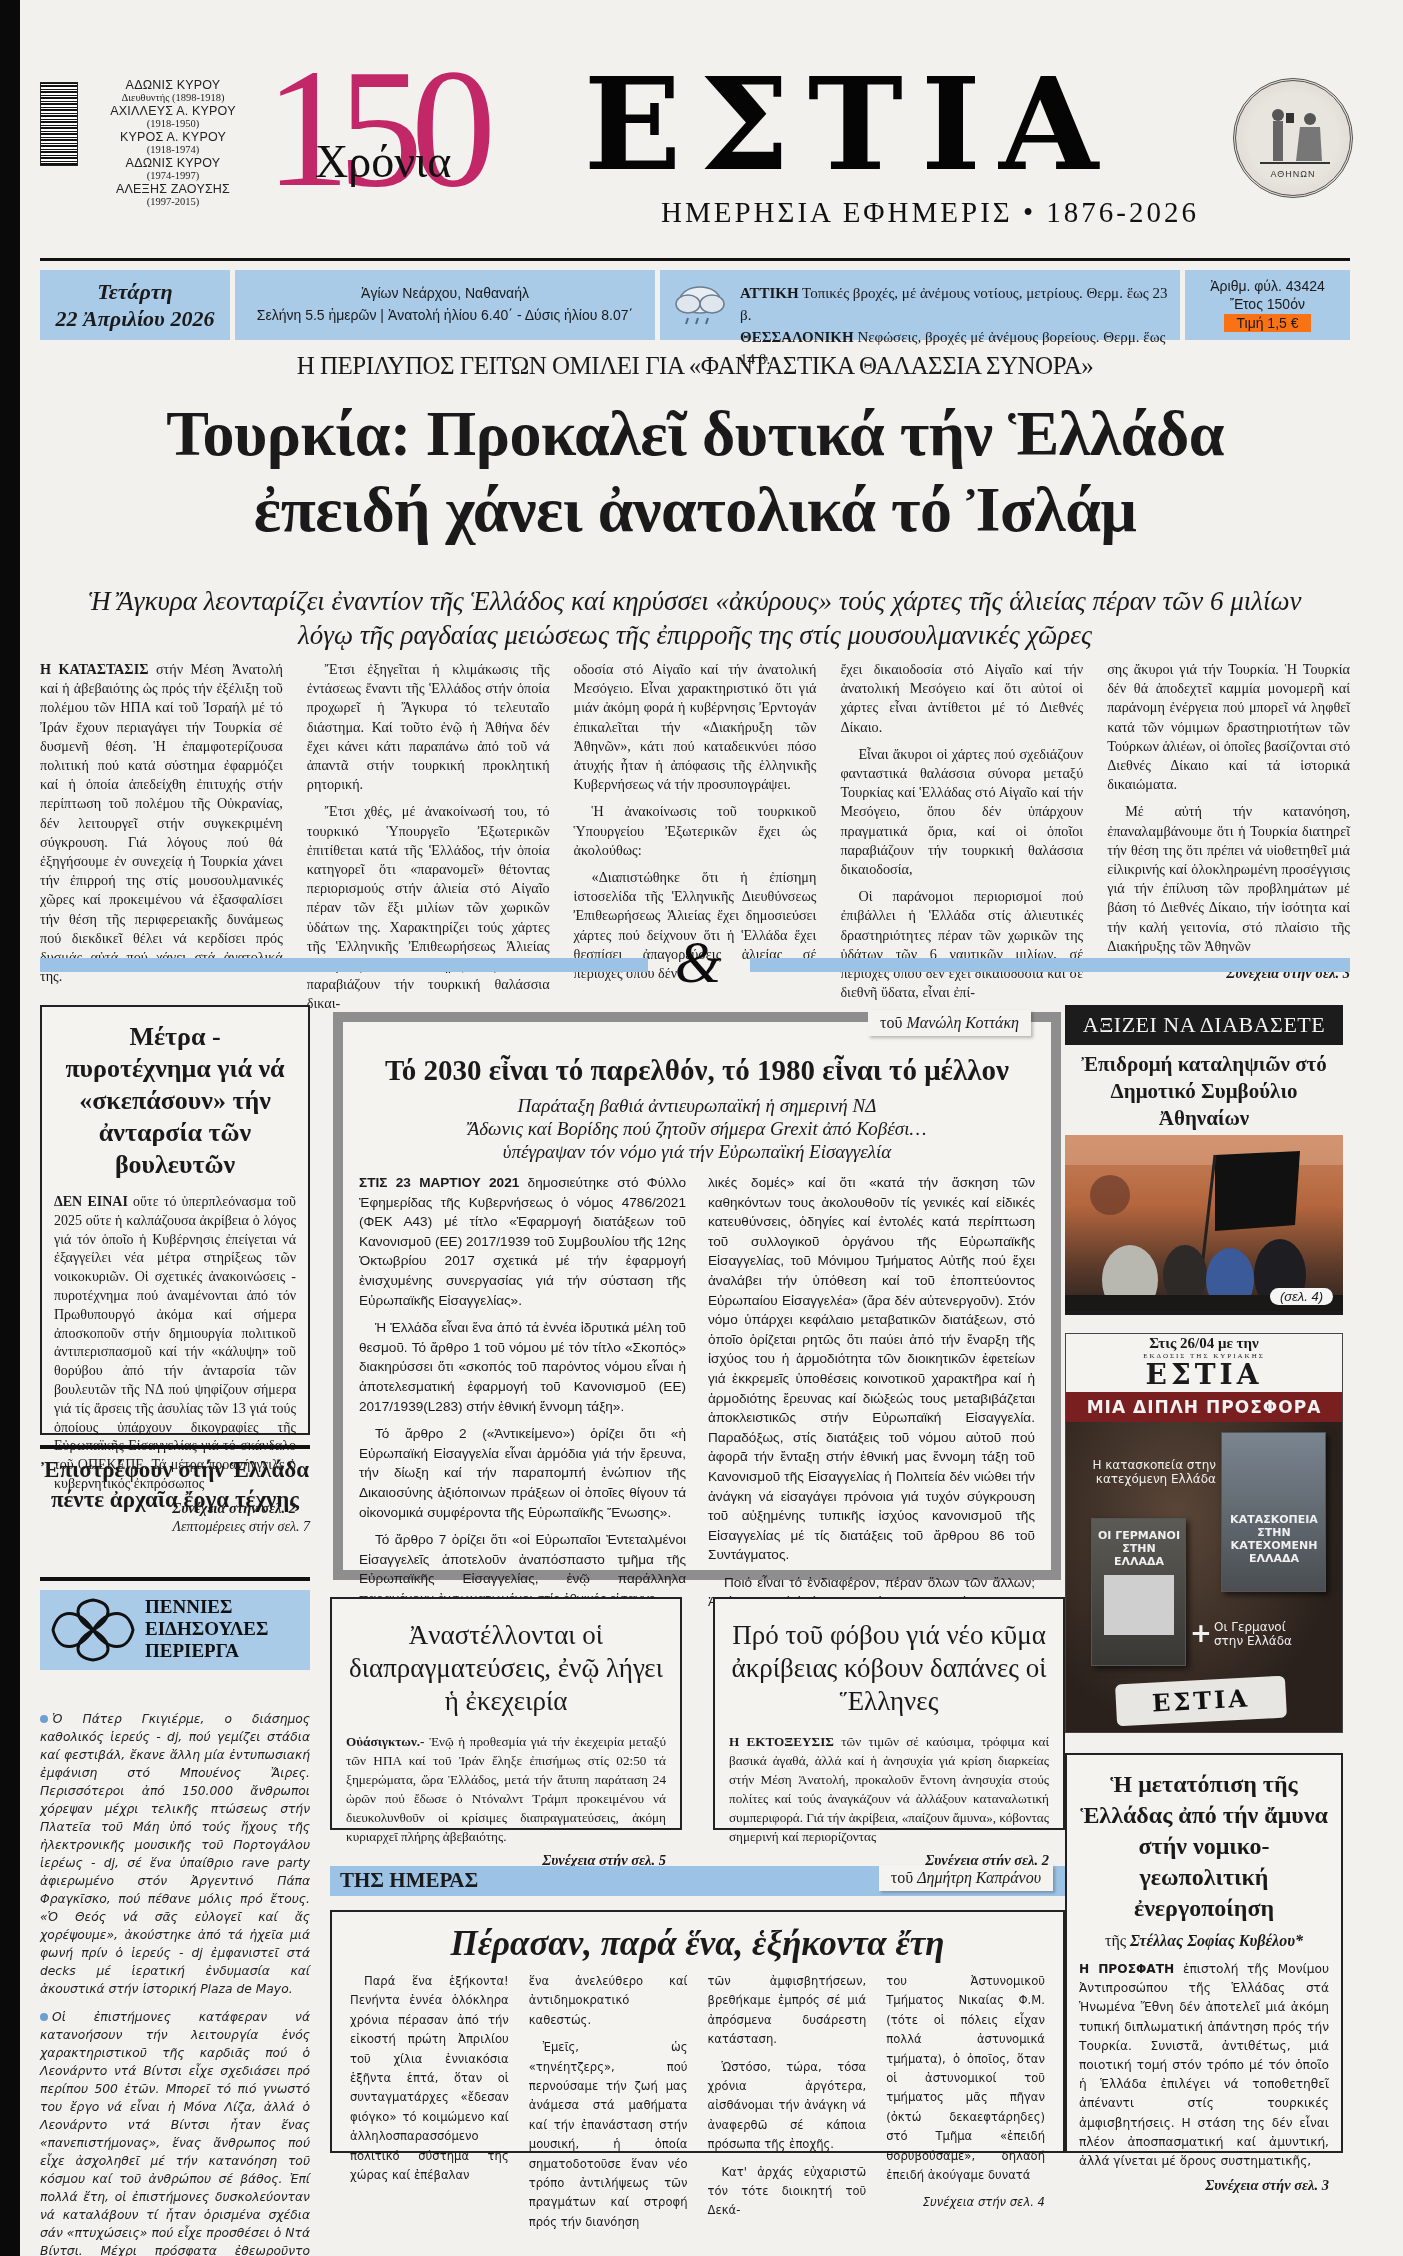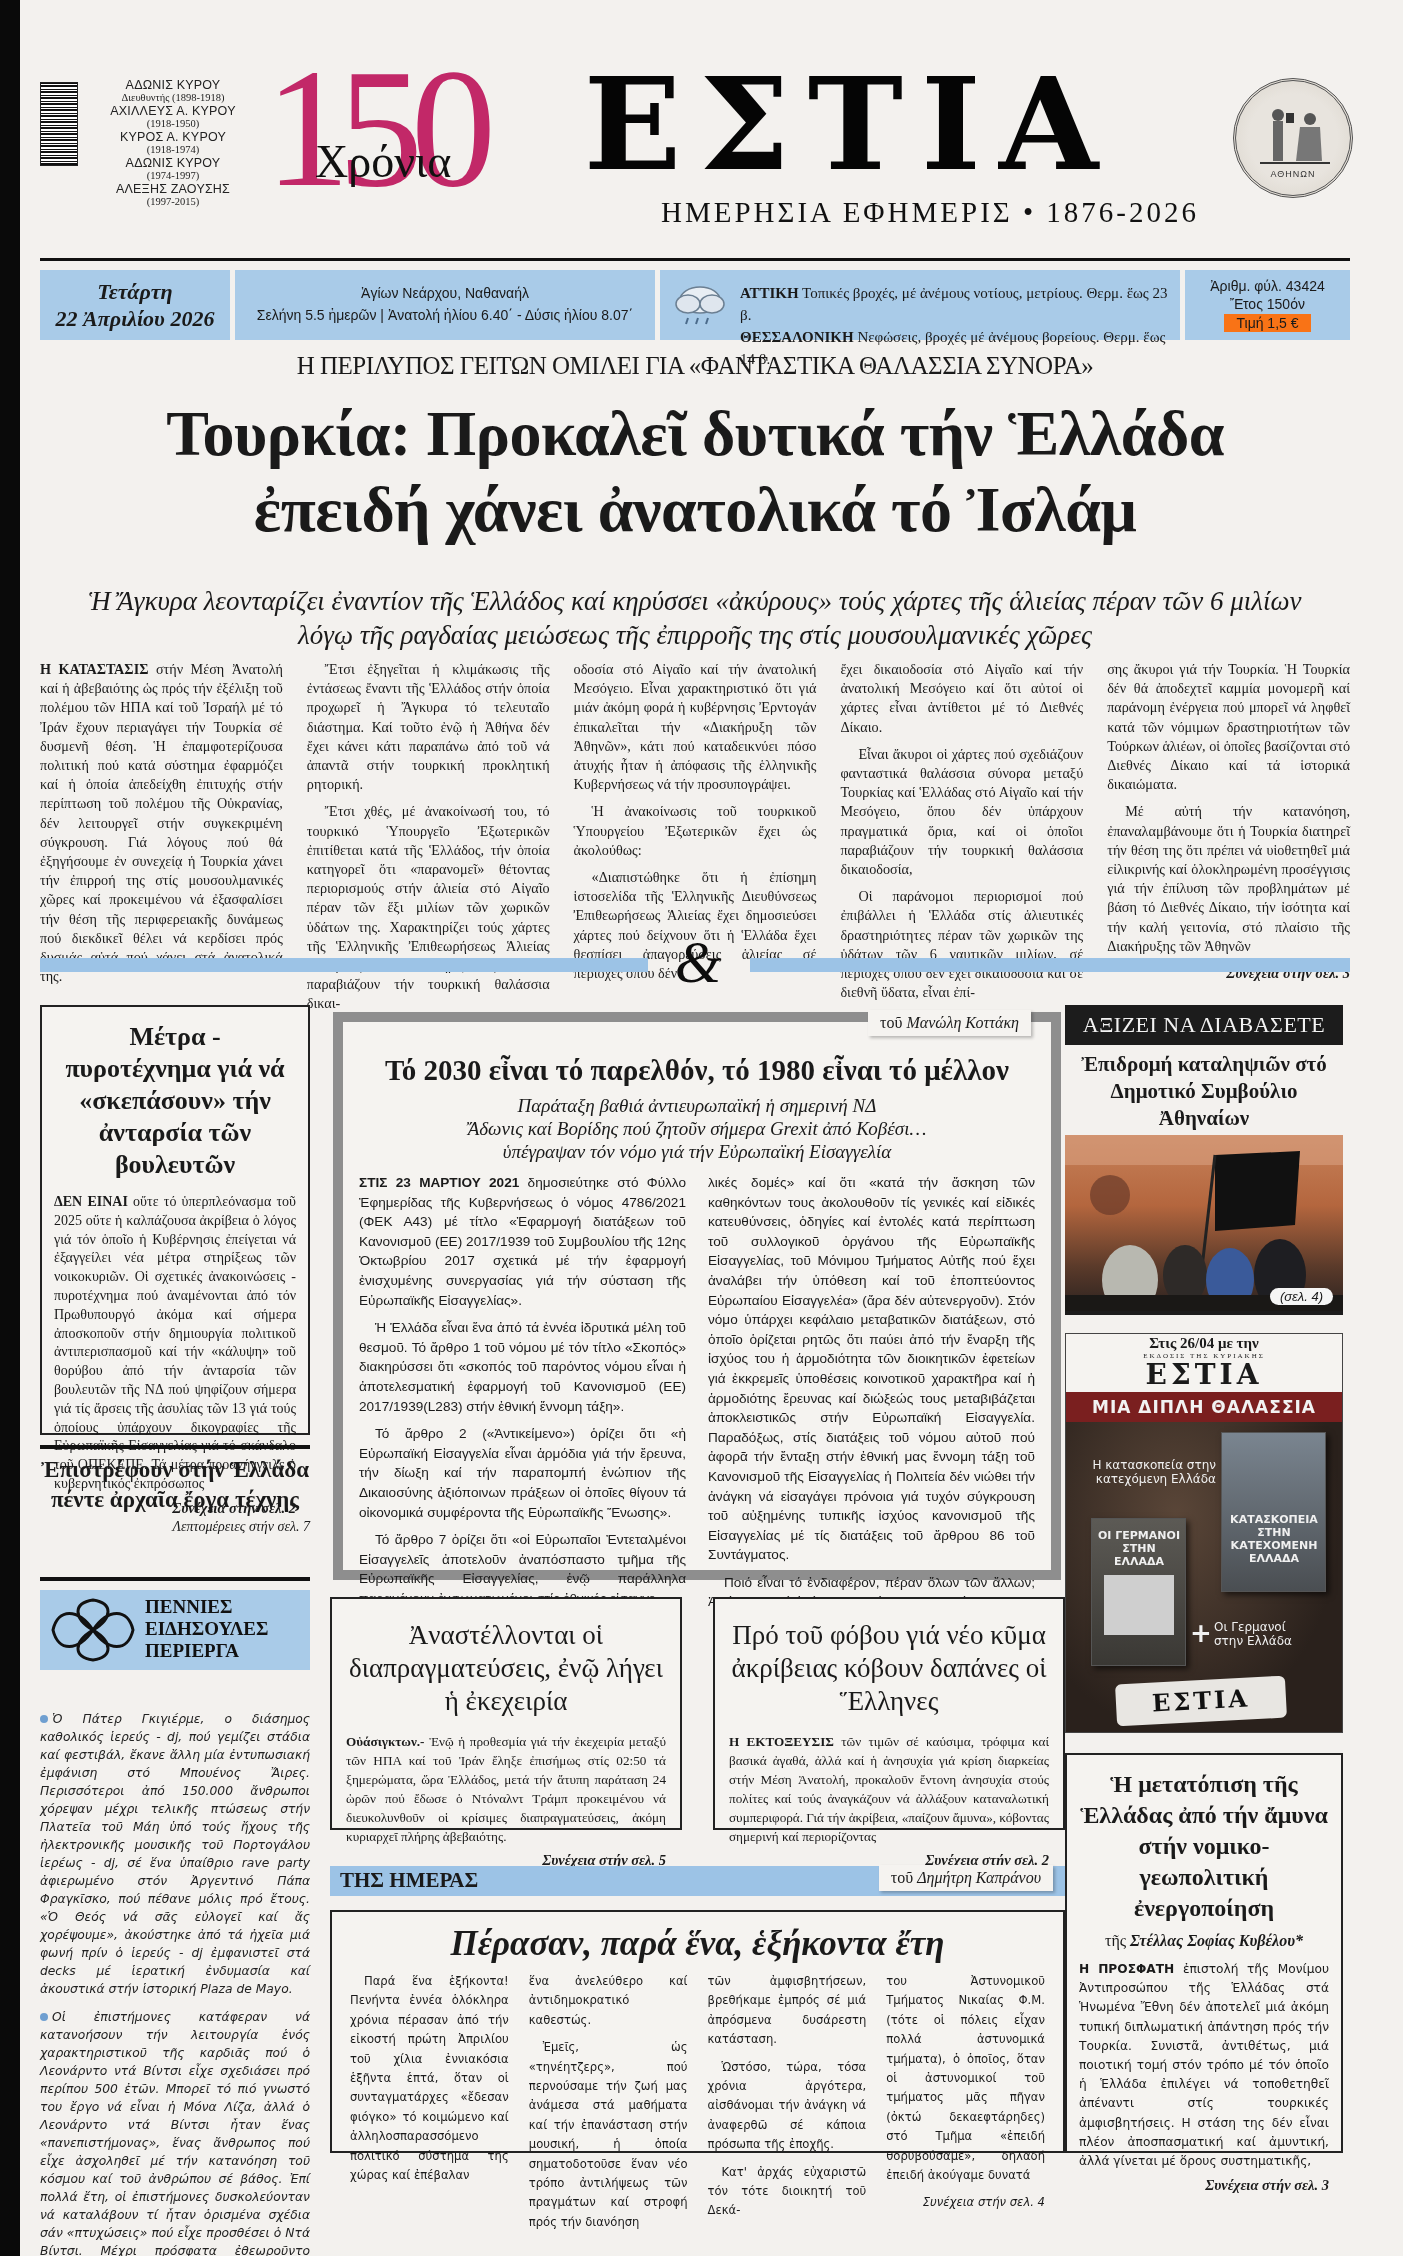--- a/index.html
+++ b/index.html
@@ -305,21 +305,21 @@
       <div class="read-page">(σελ. 4)</div>
     </div>
   </div>
 
   <div class="abs promo">
     <div class="promo-top">
       <div class="t1">Στις 26/04 με την</div>
       <div style="font-size:7px;letter-spacing:2px;">ΕΚΔΟΣΙΣ ΤΗΣ ΚΥΡΙΑΚΗΣ</div>
       <div class="t2">ΕΣΤΙΑ</div>
     </div>
-    <div class="promo-banner">ΜΙΑ ΔΙΠΛΗ ΘΑΛΑΣΣΙΑ</div>
+    <div class="promo-banner">ΜΙΑ ΔΙΠΛΗ ΠΡΟΣΦΟΡΑ</div>
     <div class="promo-body">
       <div class="book-text" style="left:10px;top:36px;width:140px;text-align:right;">Η κατασκοπεία στην κατεχόμενη Ελλάδα</div>
       <div class="book" style="left:155px;top:10px;width:105px;height:160px;background:linear-gradient(180deg,#7a8590,#4a4e52);">
         <div class="book-text" style="left:4px;top:80px;width:96px;font-size:11px;font-weight:bold;">ΚΑΤΑΣΚΟΠΕΙΑ ΣΤΗΝ ΚΑΤΕΧΟΜΕΝΗ ΕΛΛΑΔΑ</div>
       </div>
       <div class="book" style="left:25px;top:96px;width:95px;height:148px;background:linear-gradient(180deg,#5c5a55,#3a3834);">
         <div class="book-text" style="left:4px;top:10px;width:86px;font-size:11px;font-weight:bold;">ΟΙ ΓΕΡΜΑΝΟΙ ΣΤΗΝ ΕΛΛΑΔΑ</div>
         <div style="position:absolute;left:12px;top:56px;width:70px;height:60px;background:#cfcfcf;"></div>
       </div>
       <div class="book-text" style="left:124px;top:196px;font-size:26px;font-weight:bold;">+</div>

